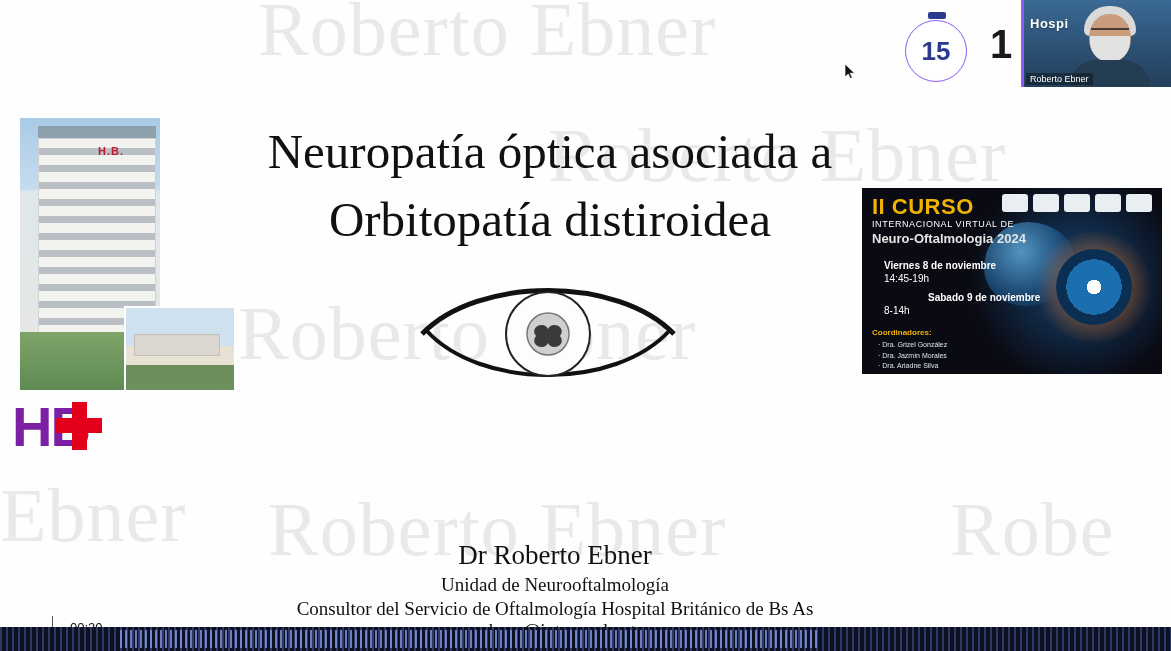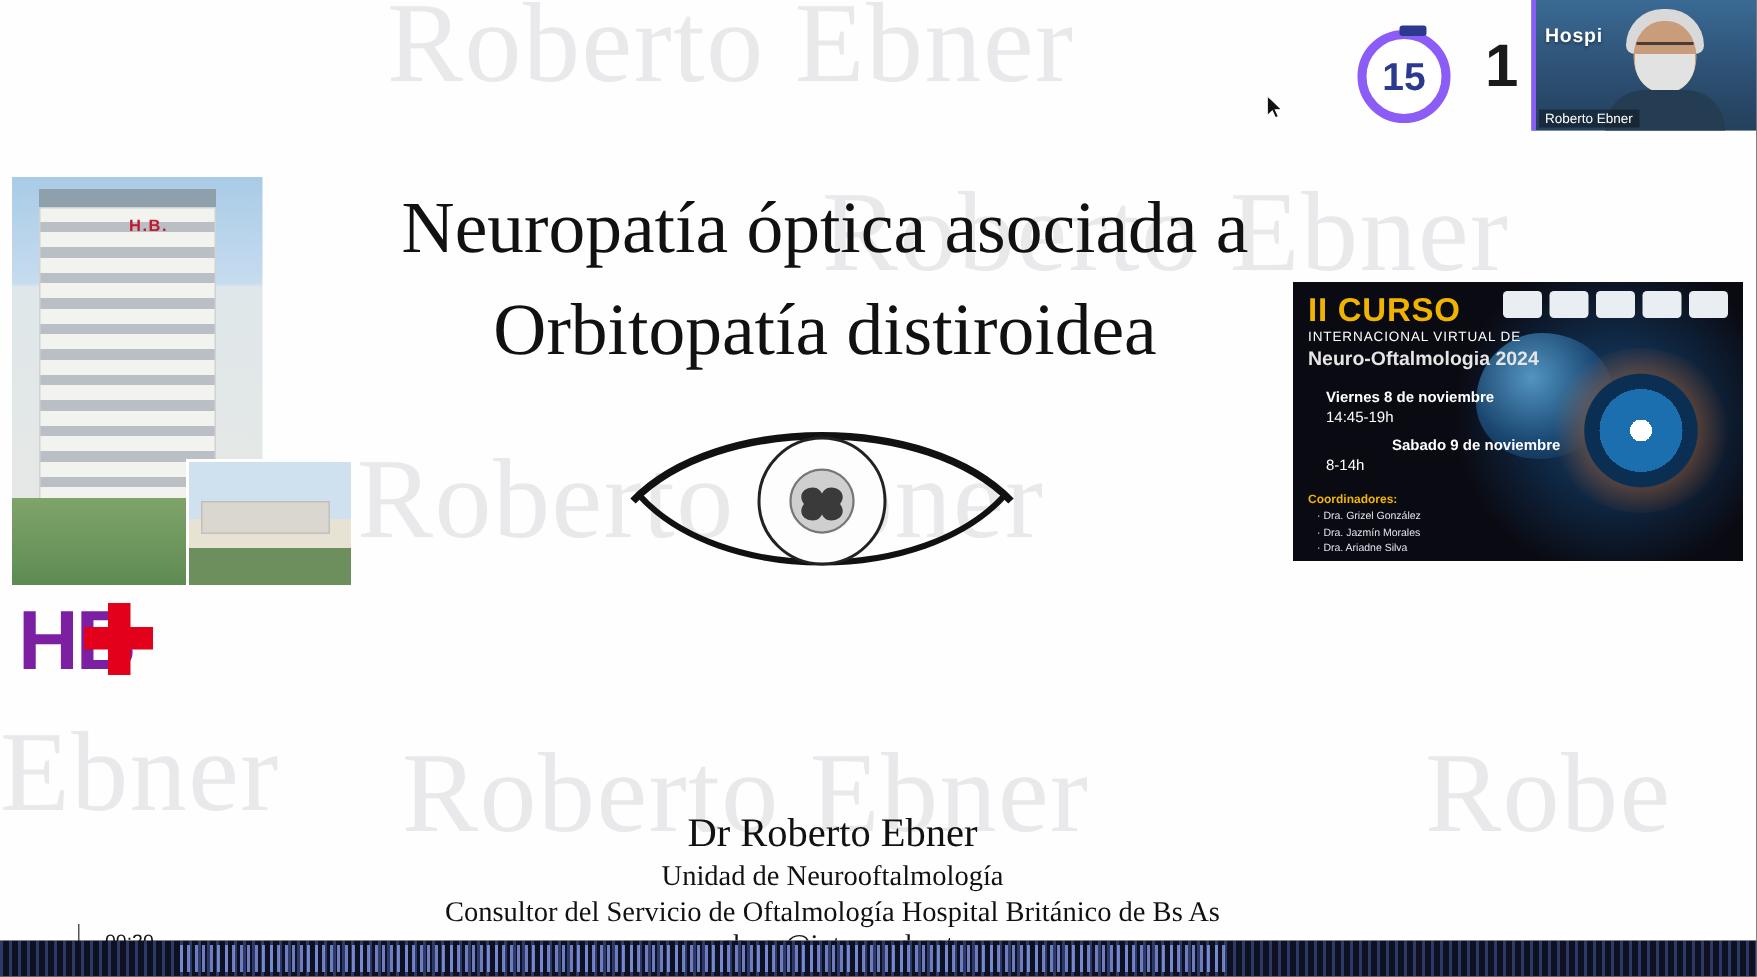--- a/index.html
+++ b/index.html
@@ -58,23 +58,23 @@
     text-align: center;
     font-family: "Liberation Serif", serif;
     font-size: 49px;
     line-height: 1.38;
     color: #111;
   }
 
   
   .photo-tall {
     position: absolute;
-    left: 8px;
+    left: 20px;
     top: 118px;
-    width: 167px;
+    width: 140px;
     height: 272px;
     background:
       linear-gradient(to bottom, #a9cbe6 0%, #c6dcef 26%, #dfe7ea 27%, #e8e8e4 100%);
     overflow: hidden;
     border: 0;
   }
   .bldg {
     position: absolute;
     left: 18px;
     top: 20px;
@@ -289,21 +289,21 @@
   .speaker .l3 { font-size: 19px; }
 
   
   .timer {
     position: absolute;
     left: 905px;
     top: 20px;
     width: 62px;
     height: 62px;
     border-radius: 50%;
-    border: 6px solid #8b5cf6;
+    border: 1px solid #8b5cf6;
     box-sizing: border-box;
     background: #ffffff;
     color: #2b3a8f;
     font-size: 26px;
     font-weight: bold;
     display: flex;
     align-items: center;
     justify-content: center;
     font-family: "Liberation Sans", sans-serif;
   }

